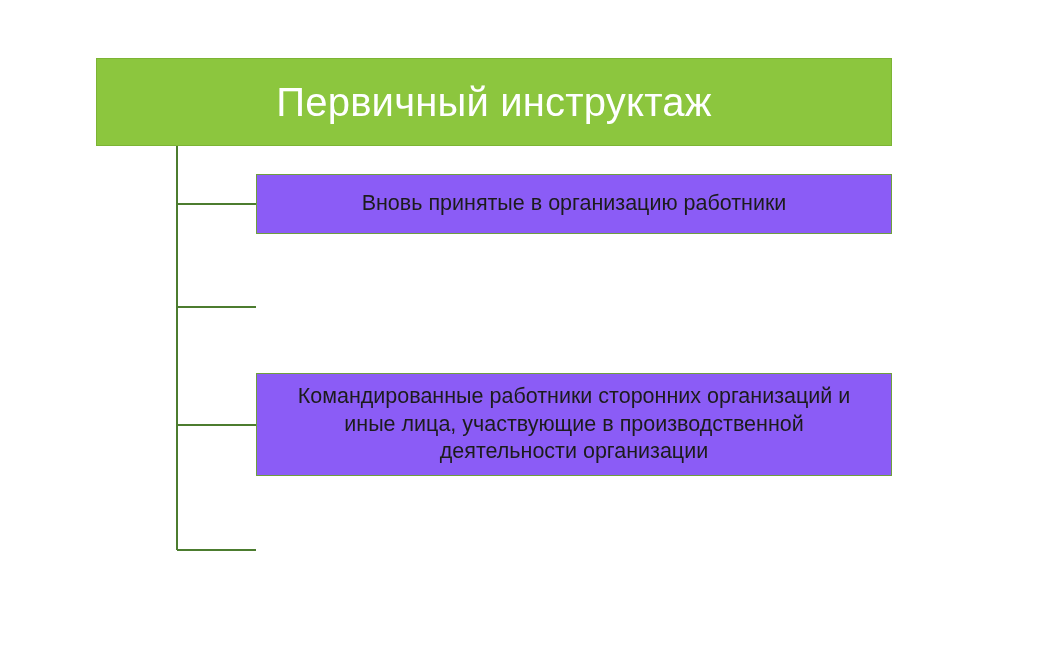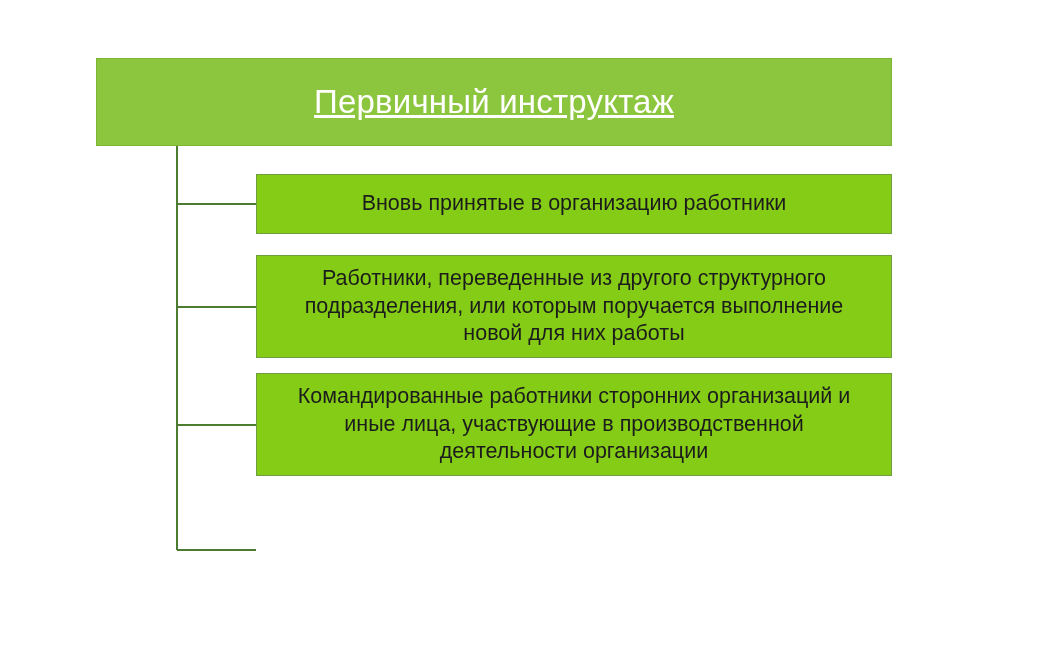--- a/index.html
+++ b/index.html
@@ -29,32 +29,31 @@
     height: 88px;
     background: #8CC63E;
     border: 1px solid #7cb434;
     box-sizing: border-box;
     display: flex;
     align-items: center;
     justify-content: center;
   }
   .root-label {
     color: #ffffff;
-    font-size: 33px;
+    font-size: 40px;
     line-height: 1.15;
     text-align: center;
     letter-spacing: 0.2px;
     white-space: nowrap;
-    text-decoration: underline;
   }
   .child-box {
     position: absolute;
     left: 256px;
     width: 636px;
-    background: #84cc16;
+    background: #8b5cf6;
     border: 1px solid #6f9e3f;
     box-sizing: border-box;
     display: flex;
     align-items: center;
     justify-content: center;
     padding: 4px 16px;
   }
   .child-label {
     color: #1c1c1c;
     font-size: 21.5px;
@@ -84,22 +83,19 @@
   </svg>
 
   <div class="root-box">
     <span class="root-label">Первичный инструктаж</span>
   </div>
 
   <div class="child-box" style="top:174px; height:60px;">
     <span class="child-label">Вновь принятые в организацию работники</span>
   </div>
 
-  <div class="child-box" style="top:255px; height:103px;">
-    <span class="child-label">Работники, переведенные из другого структурного подразделения, или которым поручается выполнение новой для них работы</span>
-  </div>
 
   <div class="child-box" style="top:373px; height:103px;">
     <span class="child-label">Командированные работники сторонних организаций и иные лица, участвующие в производственной деятельности организации</span>
   </div>
 
 
 </div>
 
 </body></html>

